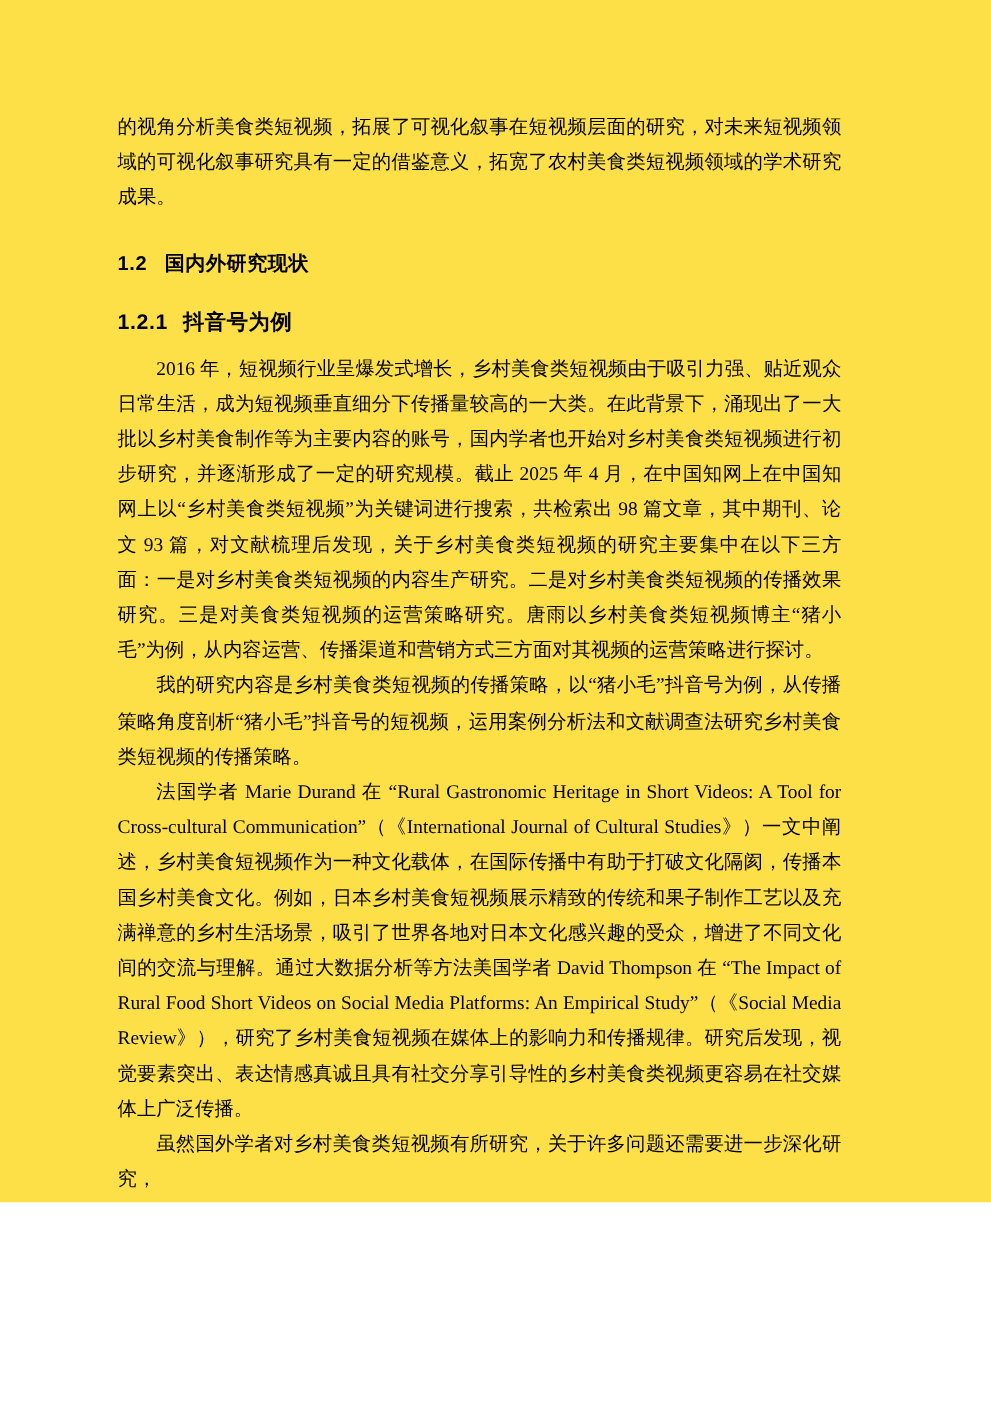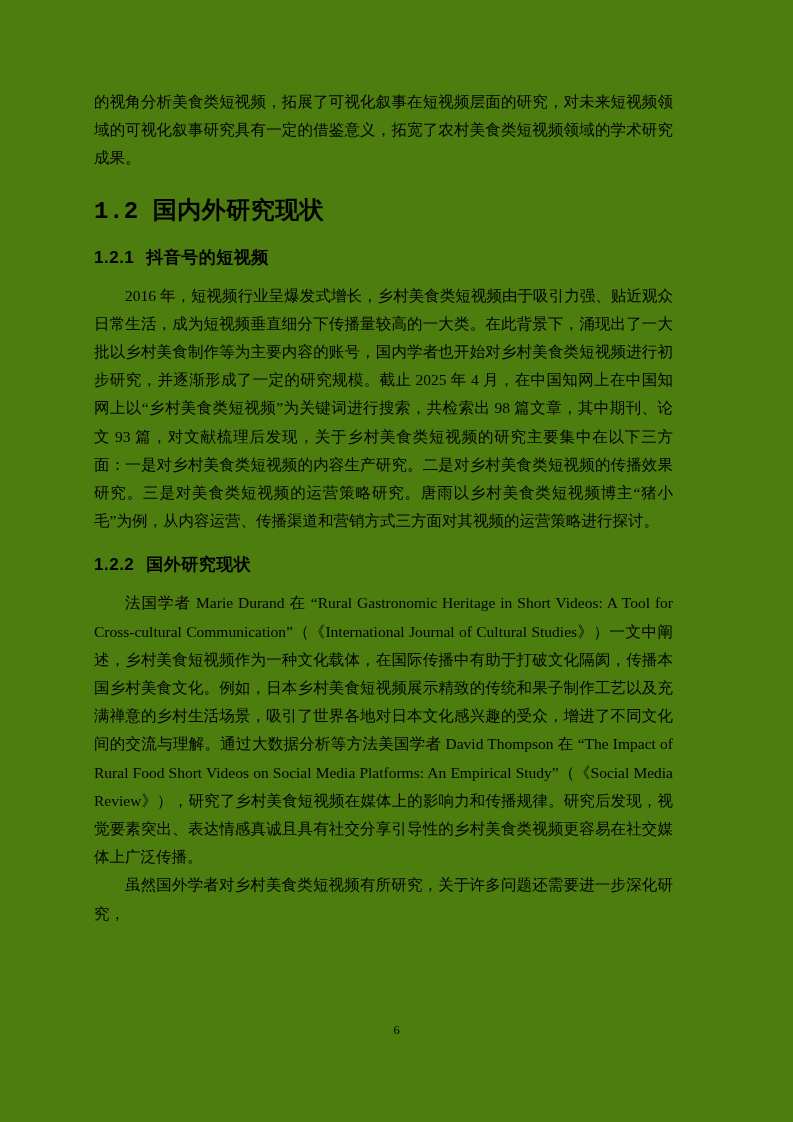--- a/index.html
+++ b/index.html
@@ -3,43 +3,43 @@
 <meta charset="utf-8">
 <style>
   html, body {
     margin: 0;
     padding: 0;
     background: #ffffff;
   }
   .page {
     position: relative;
     width: 793px;
-    height: 1122px;
-    background: #4d7c0f;
+    height: 962px;
+    background: #fde047;
     box-sizing: border-box;
     padding: 88px 120px 0 94px;
     color: #000000;
     font-family: "Liberation Serif", "DejaVu Serif", serif;
     overflow: hidden;
   }
   p.body {
     font-size: 15.5px;
     line-height: 28.2px;
     text-align: justify;
     margin: 0;
     text-indent: 2em;
     word-break: break-word;
   }
   p.body.continuation {
     text-indent: 0;
   }
   h2.sec-heading {
-    font-family: Liberation Mono, monospace;
+    font-family: Liberation Sans, sans-serif;
     font-weight: 700;
-    font-size: 24px;
+    font-size: 16px;
     line-height: 26px;
     margin: 26px 0 0 0;
     letter-spacing: 0.5px;
   }
   h3.subsec-heading {
     font-family: "Liberation Sans", "DejaVu Sans", sans-serif;
     font-weight: 700;
     font-size: 17px;
     line-height: 23px;
     margin: 21px 0 13px 0;
@@ -71,30 +71,28 @@
 
 <div class="page">
 
   <p class="body continuation">的视角分析美食类短视频，拓展了可视化叙事在短视频层面的研究，对未来短视频领域的可视化叙事研究具有一定的借鉴意义，拓宽了农村美食类短视频领域的学术研究成果。</p>
 
   <h2 class="sec-heading">
     <span class="heading-num">1.2</span><span>国内外研究现状</span>
   </h2>
 
   <h3 class="subsec-heading">
-    <span class="heading-num">1.2.1</span><span>抖音号的短视频</span>
+    <span class="heading-num">1.2.1</span><span>抖音号为例</span>
   </h3>
 
   <p class="body">2016 年，短视频行业呈爆发式增长，乡村美食类短视频由于吸引力强、贴近观众日常生活，成为短视频垂直细分下传播量较高的一大类。在此背景下，涌现出了一大批以乡村美食制作等为主要内容的账号，国内学者也开始对乡村美食类短视频进行初步研究，并逐渐形成了一定的研究规模。截止 2025 年 4 月，在中国知网上在中国知网上以“乡村美食类短视频”为关键词进行搜索，共检索出 98 篇文章，其中期刊、论文 93 篇，对文献梳理后发现，关于乡村美食类短视频的研究主要集中在以下三方面：一是对乡村美食类短视频的内容生产研究。二是对乡村美食类短视频的传播效果研究。三是对美食类短视频的运营策略研究。唐雨以乡村美食类短视频博主“猪小毛”为例，从内容运营、传播渠道和营销方式三方面对其视频的运营策略进行探讨。</p>
 
 
+  <p class="body">我的研究内容是乡村美食类短视频的传播策略，以“猪小毛”抖音号为例，从传播策略角度剖析“猪小毛”抖音号的短视频，运用案例分析法和文献调查法研究乡村美食类短视频的传播策略。</p>
 
-  <h3 class="subsec-heading second">
-    <span class="heading-num">1.2.2</span><span>国外研究现状</span>
-  </h3>
 
   <p class="body">法国学者 Marie Durand 在 “Rural Gastronomic Heritage in Short Videos: A Tool for Cross-cultural Communication”（《International Journal of Cultural Studies》）一文中阐述，乡村美食短视频作为一种文化载体，在国际传播中有助于打破文化隔阂，传播本国乡村美食文化。例如，日本乡村美食短视频展示精致的传统和果子制作工艺以及充满禅意的乡村生活场景，吸引了世界各地对日本文化感兴趣的受众，增进了不同文化间的交流与理解。通过大数据分析等方法美国学者 David Thompson 在 “The Impact of Rural Food Short Videos on Social Media Platforms: An Empirical Study”（《Social Media Review》），研究了乡村美食短视频在媒体上的影响力和传播规律。研究后发现，视觉要素突出、表达情感真诚且具有社交分享引导性的乡村美食类视频更容易在社交媒体上广泛传播。</p>
 
   <p class="body">虽然国外学者对乡村美食类短视频有所研究，关于许多问题还需要进一步深化研究，</p>
 
   <div class="page-footer">6</div>
 
 </div>
 
 </body></html>

